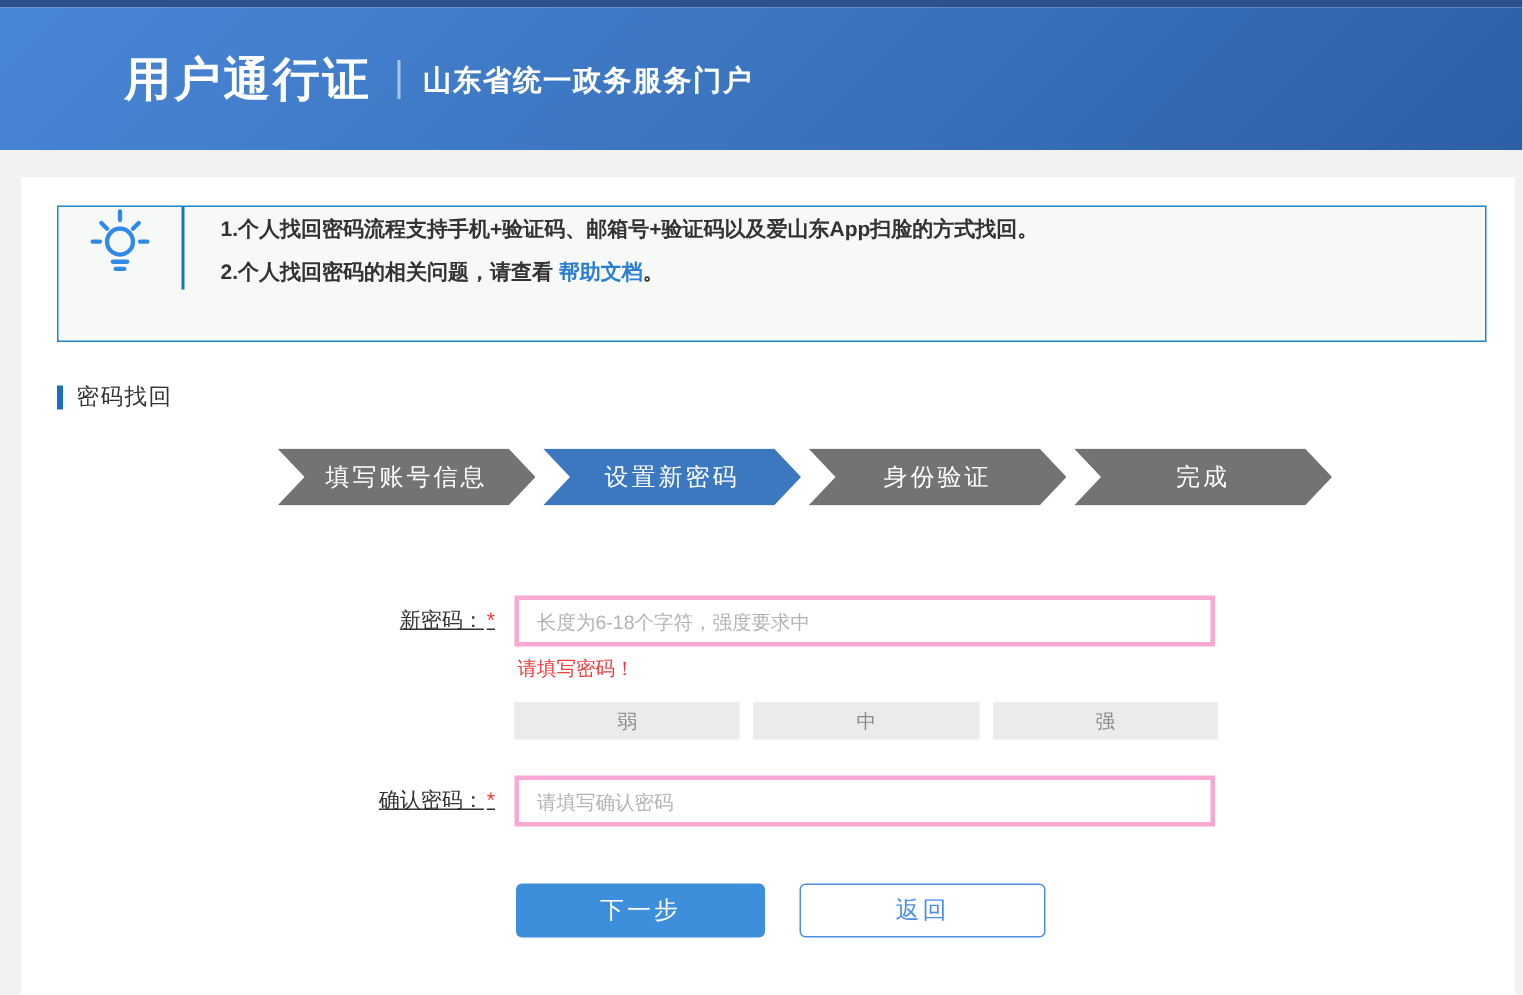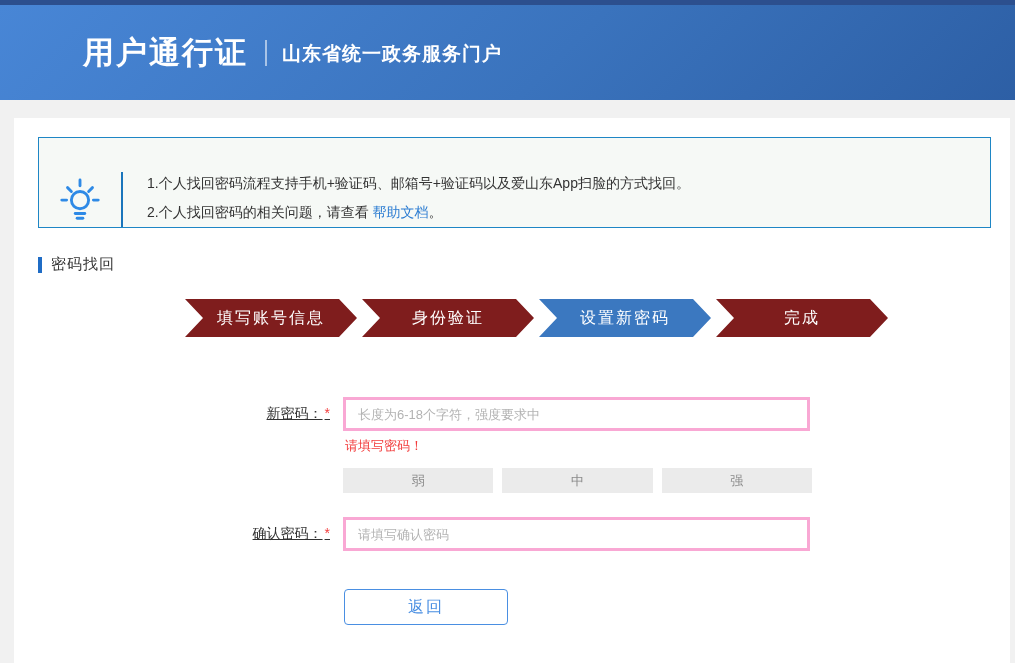--- a/index.html
+++ b/index.html
@@ -35,21 +35,21 @@
     min-height: 545px;
     padding-bottom: 30px;
   }
   
   .notice {
     margin: 0 19px 0 24px;
     position: relative; top: 19px;
     border: 1px solid #1e86c5;
     background: #f6f9f6;
     height: 91px;
-    display: flex; align-items: flex-end;
+    display: flex; align-items: flex-start; font-weight: bold;
   }
   .notice-icon-wrap {
     width: 82px; display: flex; justify-content: center; align-items: center;
     flex: none;
   }
   .notice-sep { width: 2px; height: 55px; background: #1a75bc; flex: none; }
   .notice-text { padding-left: 24px; font-size: 14px; color: #333333; }
   .notice-text p { line-height: 29px; }
   .notice-link { color: #2d7dd2; text-decoration: none; cursor: pointer; }
   
@@ -61,21 +61,21 @@
   .title-text { font-size: 15px; color: #333333; letter-spacing: 1px; }
   
   .steps {
     margin: 25px 0 0 171px;
     width: 703px; height: 38px;
     display: flex; gap: 5px;
   }
   .step {
     flex: 1;
     display: flex; align-items: center; justify-content: center;
-    background: #7f1d1d;
+    background: #737373;
     color: #ffffff; font-size: 16px; letter-spacing: 2px;
     clip-path: polygon(0 0, calc(100% - 18px) 0, 100% 50%, calc(100% - 18px) 100%, 0 100%, 18px 50%);
   }
   .step.active { background: #3b78c0; }
   
   .form { margin-top: 60px; }
   .form-row { display: flex; align-items: center; }
   .form-label {
     width: 316px; text-align: right; flex: none;
     font-size: 14px; color: #333333; text-decoration: underline;
@@ -156,22 +156,22 @@
     </div>
   </div>
 
   <div class="section-title">
     <span class="title-bar"></span>
     <span class="title-text">密码找回</span>
   </div>
 
   <div class="steps">
     <div class="step">填写账号信息</div>
+    <div class="step active">设置新密码</div>
     <div class="step">身份验证</div>
-    <div class="step active">设置新密码</div>
     <div class="step">完成</div>
   </div>
 
   <div class="form">
 
     <div class="form-row">
       <div class="form-label"><span>新密码：</span><span class="req">*</span></div>
       <input class="text-input" type="text" placeholder="长度为6-18个字符，强度要求中" style="">
     </div>
 
@@ -182,17 +182,18 @@
       <div class="strength-seg">中</div>
       <div class="strength-seg">强</div>
     </div>
 
     <div class="form-row row-confirm">
       <div class="form-label"><span>确认密码：</span><span class="req">*</span></div>
       <input class="text-input" type="text" placeholder="请填写确认密码" style="">
     </div>
 
     <div class="btn-row">
+      <button class="btn btn-primary">下一步</button>
       <button class="btn btn-ghost">返回</button>
     </div>
 
   </div>
 </div>
 
 </body></html>

